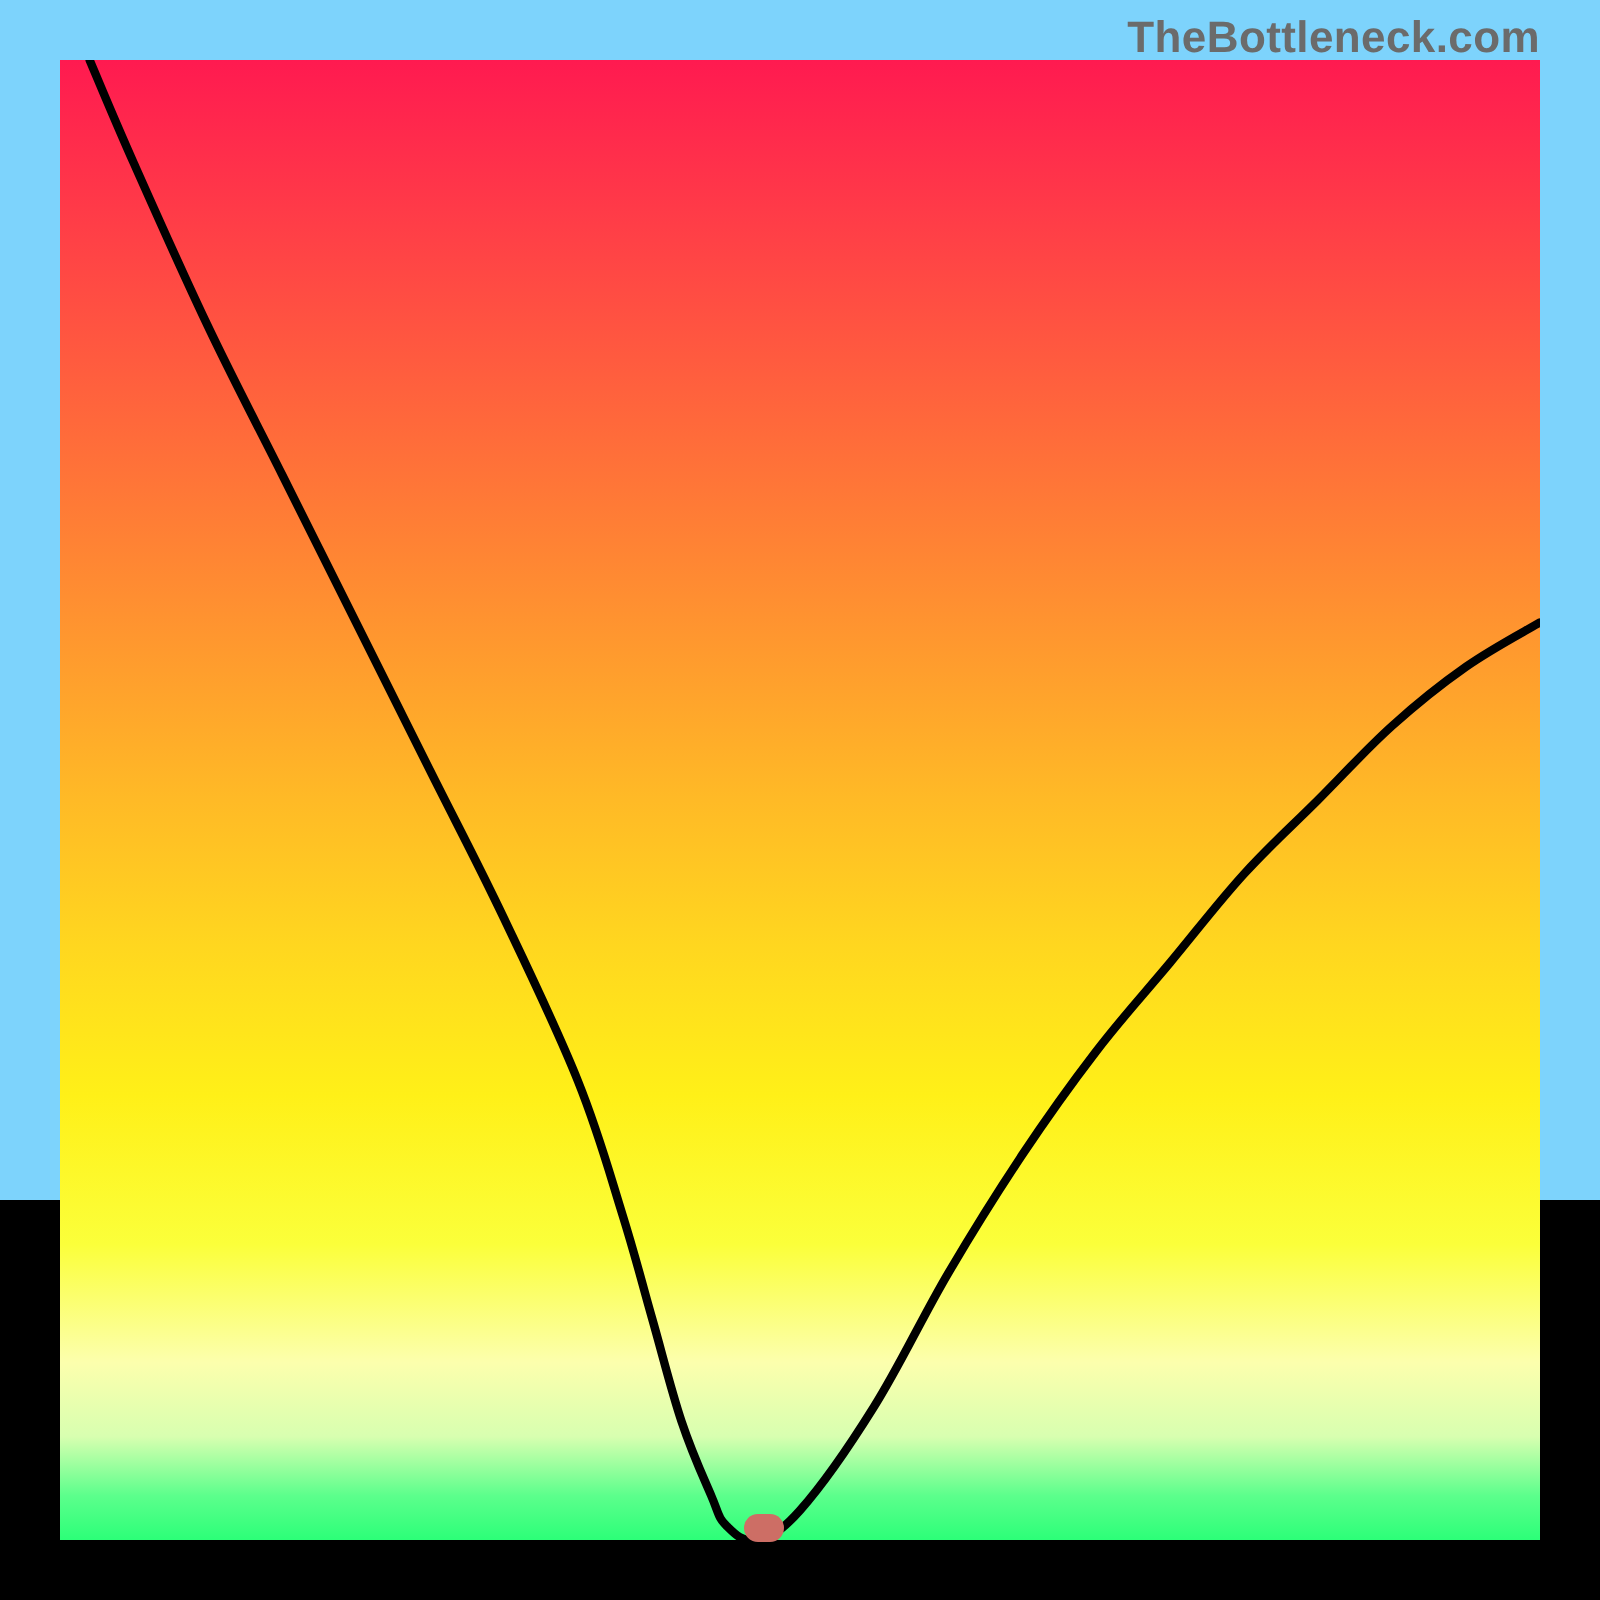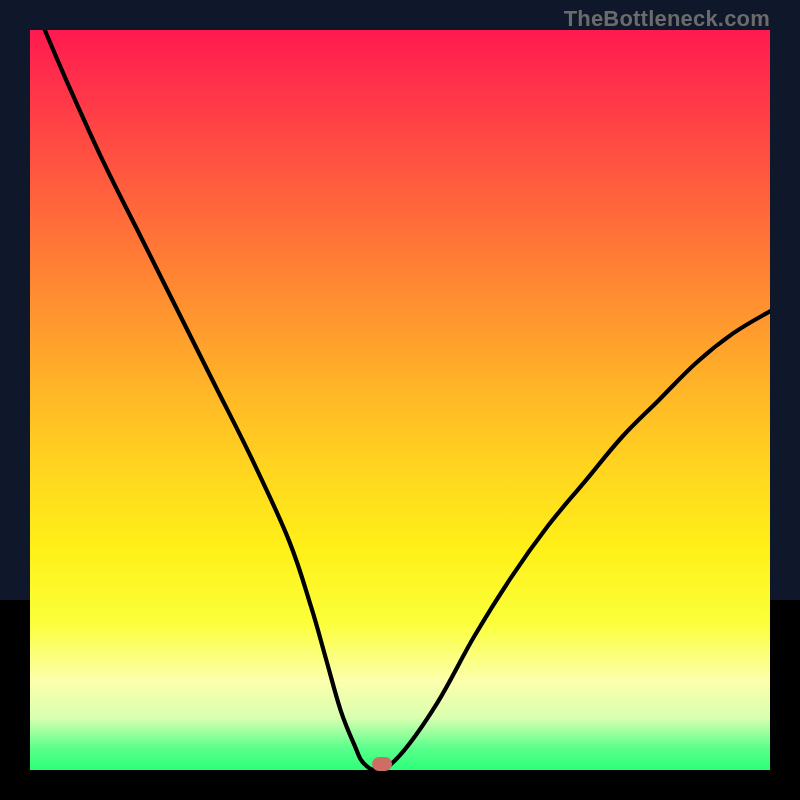--- a/index.html
+++ b/index.html
@@ -9,21 +9,21 @@
     height: 800px;
     background: #000;
     overflow: hidden;
   }
   .frame {
     position: absolute;
     left: 0;
     top: 0;
     width: 800px;
     height: 600px;
-    background: #0f172a;
+    background: #7dd3fc;
   }
   .plot-area {
     position: absolute;
     left: 30px;
     top: 30px;
     width: 740px;
     height: 740px;
     background: linear-gradient(to bottom,
       #ff1a50 0%,
       #ff3a48 10%,

